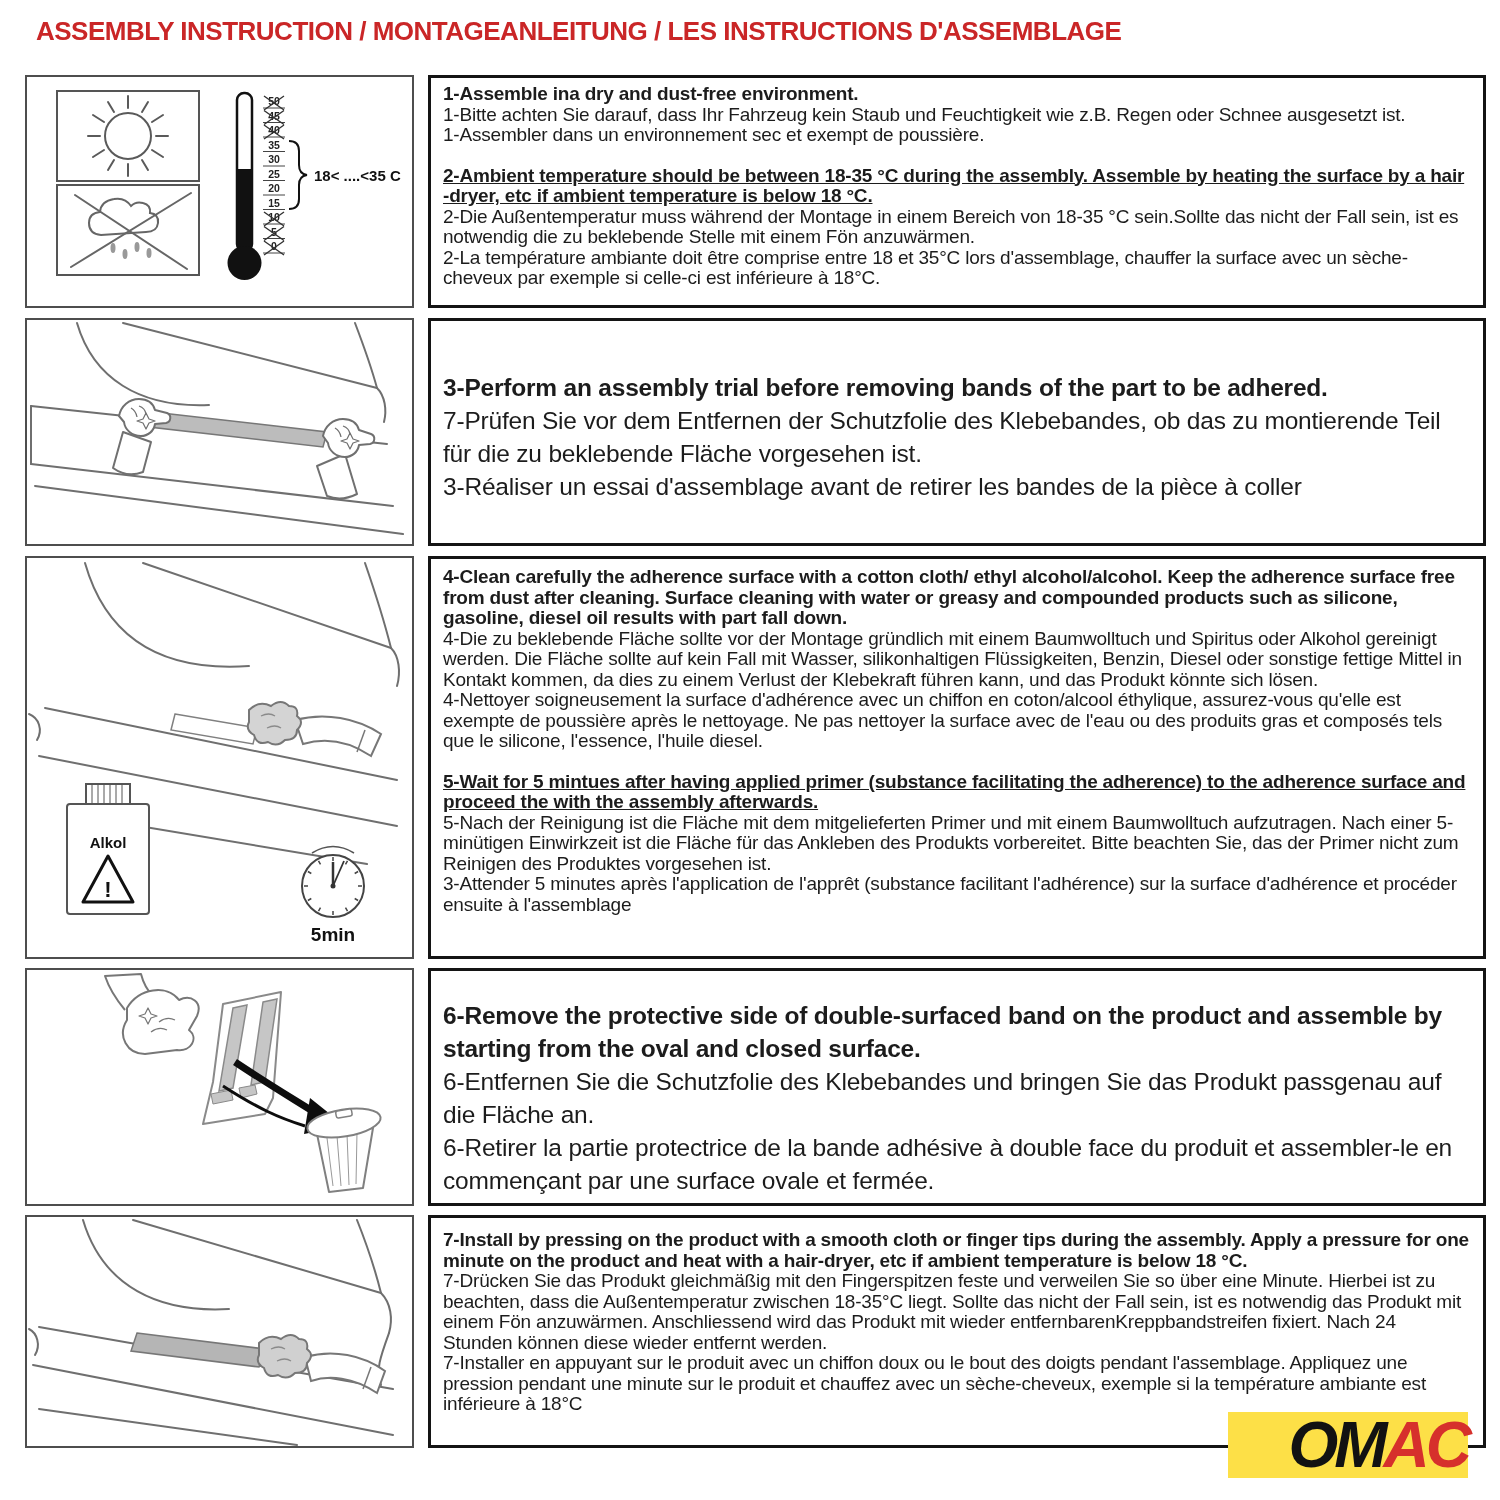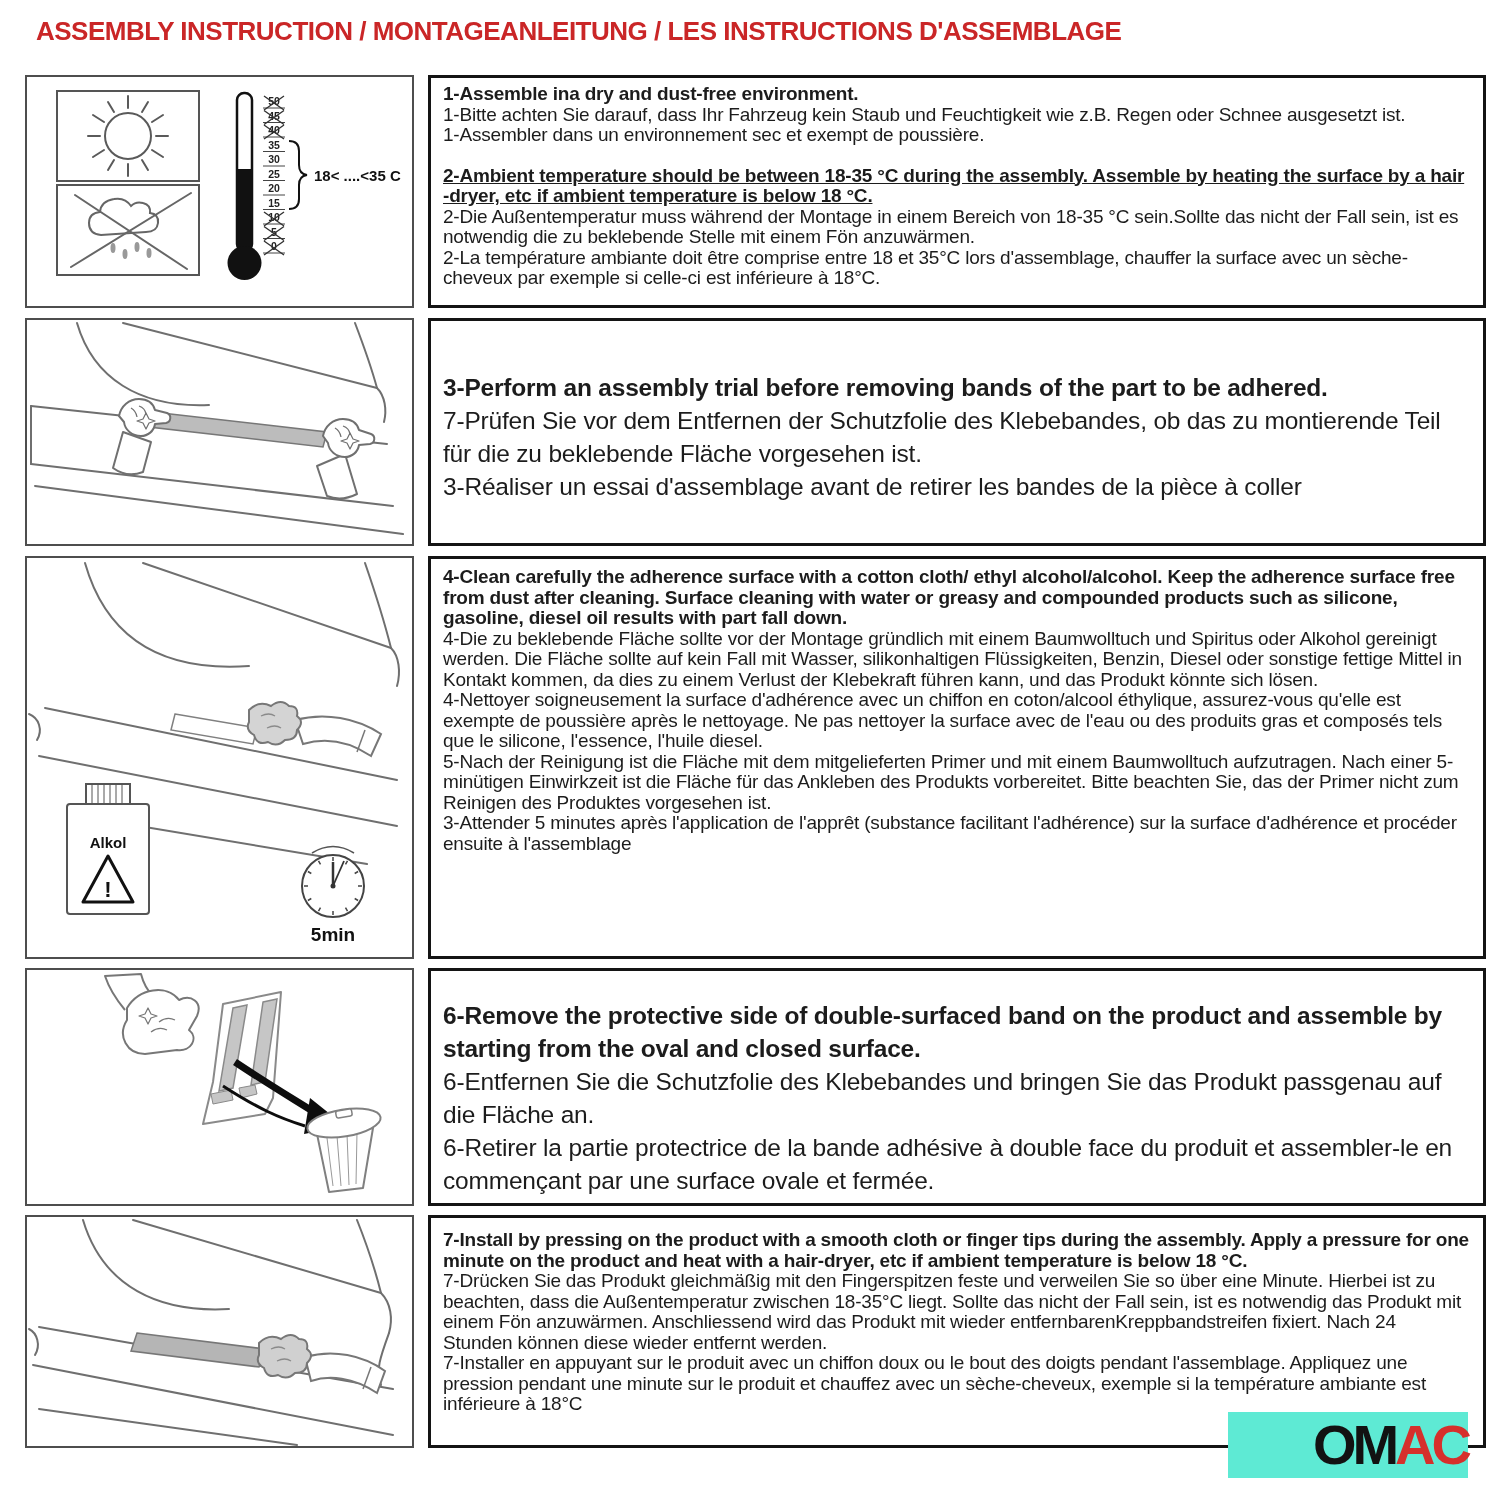--- a/index.html
+++ b/index.html
@@ -21,23 +21,23 @@
   .t5{padding-top:12px}
   .small p{font-size:19px;line-height:1.08;margin:0;letter-spacing:-0.2px;}
   .large p{font-size:24.5px;line-height:1.35;margin:0;letter-spacing:-0.2px;}
   p.b{font-weight:700;}
   p.gap{margin-top:20px;text-decoration:underline;}
   svg{display:block;}
   .ln{stroke:#6f6f6f;stroke-width:2;fill:none;stroke-linecap:round;stroke-linejoin:round;}
   .bx{fill:#fff;stroke:#555;stroke-width:2;}
   .num{font-family:"Liberation Sans",sans-serif;font-size:10.5px;font-weight:600;fill:#222;}
   .lbl{font-family:"Liberation Sans",sans-serif;font-weight:700;fill:#111;}
-  .logo{position:absolute;left:1228px;top:1412px;width:240px;height:66px;background:#5eead4;
+  .logo{position:absolute;left:1228px;top:1412px;width:240px;height:66px;background:#fde047;
         display:flex;align-items:center;justify-content:flex-end;
-        font-weight:700;font-size:56px;line-height:1;letter-spacing:-4px;}
+        font-weight:700;font-size:64px;line-height:1;letter-spacing:-4px;font-style:italic;}
   .logo-black{color:#121212;}
   .logo-red{color:#d6302c;}
 </style>
 </head>
 <body>
 
 <div class="page">
 
   <div class="title">ASSEMBLY INSTRUCTION / MONTAGEANLEITUNG / LES INSTRUCTIONS D'ASSEMBLAGE</div>
 
@@ -174,20 +174,21 @@
         <circle cx="306" cy="328" r="2.5" fill="#333"></circle>
         <text class="lbl" x="306" y="383" text-anchor="middle" font-size="19">5min</text>
       </g>
     </svg>
   </div>
 
   <div class="box textbox small y3 t3">
     <p class="b">4-Clean carefully the adherence surface with a cotton cloth/ ethyl alcohol/alcohol. Keep the adherence surface free from dust after cleaning. Surface cleaning with water or greasy and compounded products such as silicone, gasoline, diesel oil results with part fall down.</p>
     <p>4-Die zu beklebende Fläche sollte vor der Montage gründlich mit einem Baumwolltuch und Spiritus oder Alkohol gereinigt werden. Die Fläche sollte auf kein Fall mit Wasser, silikonhaltigen Flüssigkeiten, Benzin, Diesel oder sonstige fettige Mittel in Kontakt kommen, da dies zu einem Verlust der Klebekraft führen kann, und das Produkt könnte sich lösen.</p>
     <p>4-Nettoyer soigneusement la surface d'adhérence avec un chiffon en coton/alcool éthylique, assurez-vous qu'elle est exempte de poussière après le nettoyage. Ne pas nettoyer la surface avec de l'eau ou des produits gras et composés tels que le silicone, l'essence, l'huile diesel.</p>
+    <p class="b gap">5-Wait for 5 mintues after having applied primer (substance facilitating the adherence) to the adherence surface and proceed the with the assembly afterwards.</p>
     <p>5-Nach der Reinigung ist die Fläche mit dem mitgelieferten Primer und mit einem Baumwolltuch aufzutragen. Nach einer 5-minütigen Einwirkzeit ist die Fläche für das Ankleben des Produkts vorbereitet. Bitte beachten Sie, das der Primer nicht zum Reinigen des Produktes vorgesehen ist.</p>
     <p>3-Attender 5 minutes après l'application de l'apprêt (substance facilitant l'adhérence) sur la surface d'adhérence et procéder ensuite à l'assemblage</p>
   </div>
 
   <div class="box imgbox y4">
     <svg width="385" height="234" viewBox="0 0 385 234">
       <g>
         <path d="M196,34 L254,22 L246,128 L238,144 L176,154 L186,112 Z" fill="#fff" stroke="#8a8a8a" stroke-width="2" stroke-linejoin="round"></path>
         <polygon points="206,38 220,35 206,118 192,121" fill="#c6c6c6" stroke="#8a8a8a" stroke-width="1.5"></polygon>
         <polygon points="236,32 250,29 238,112 224,115" fill="#c6c6c6" stroke="#8a8a8a" stroke-width="1.5"></polygon>

